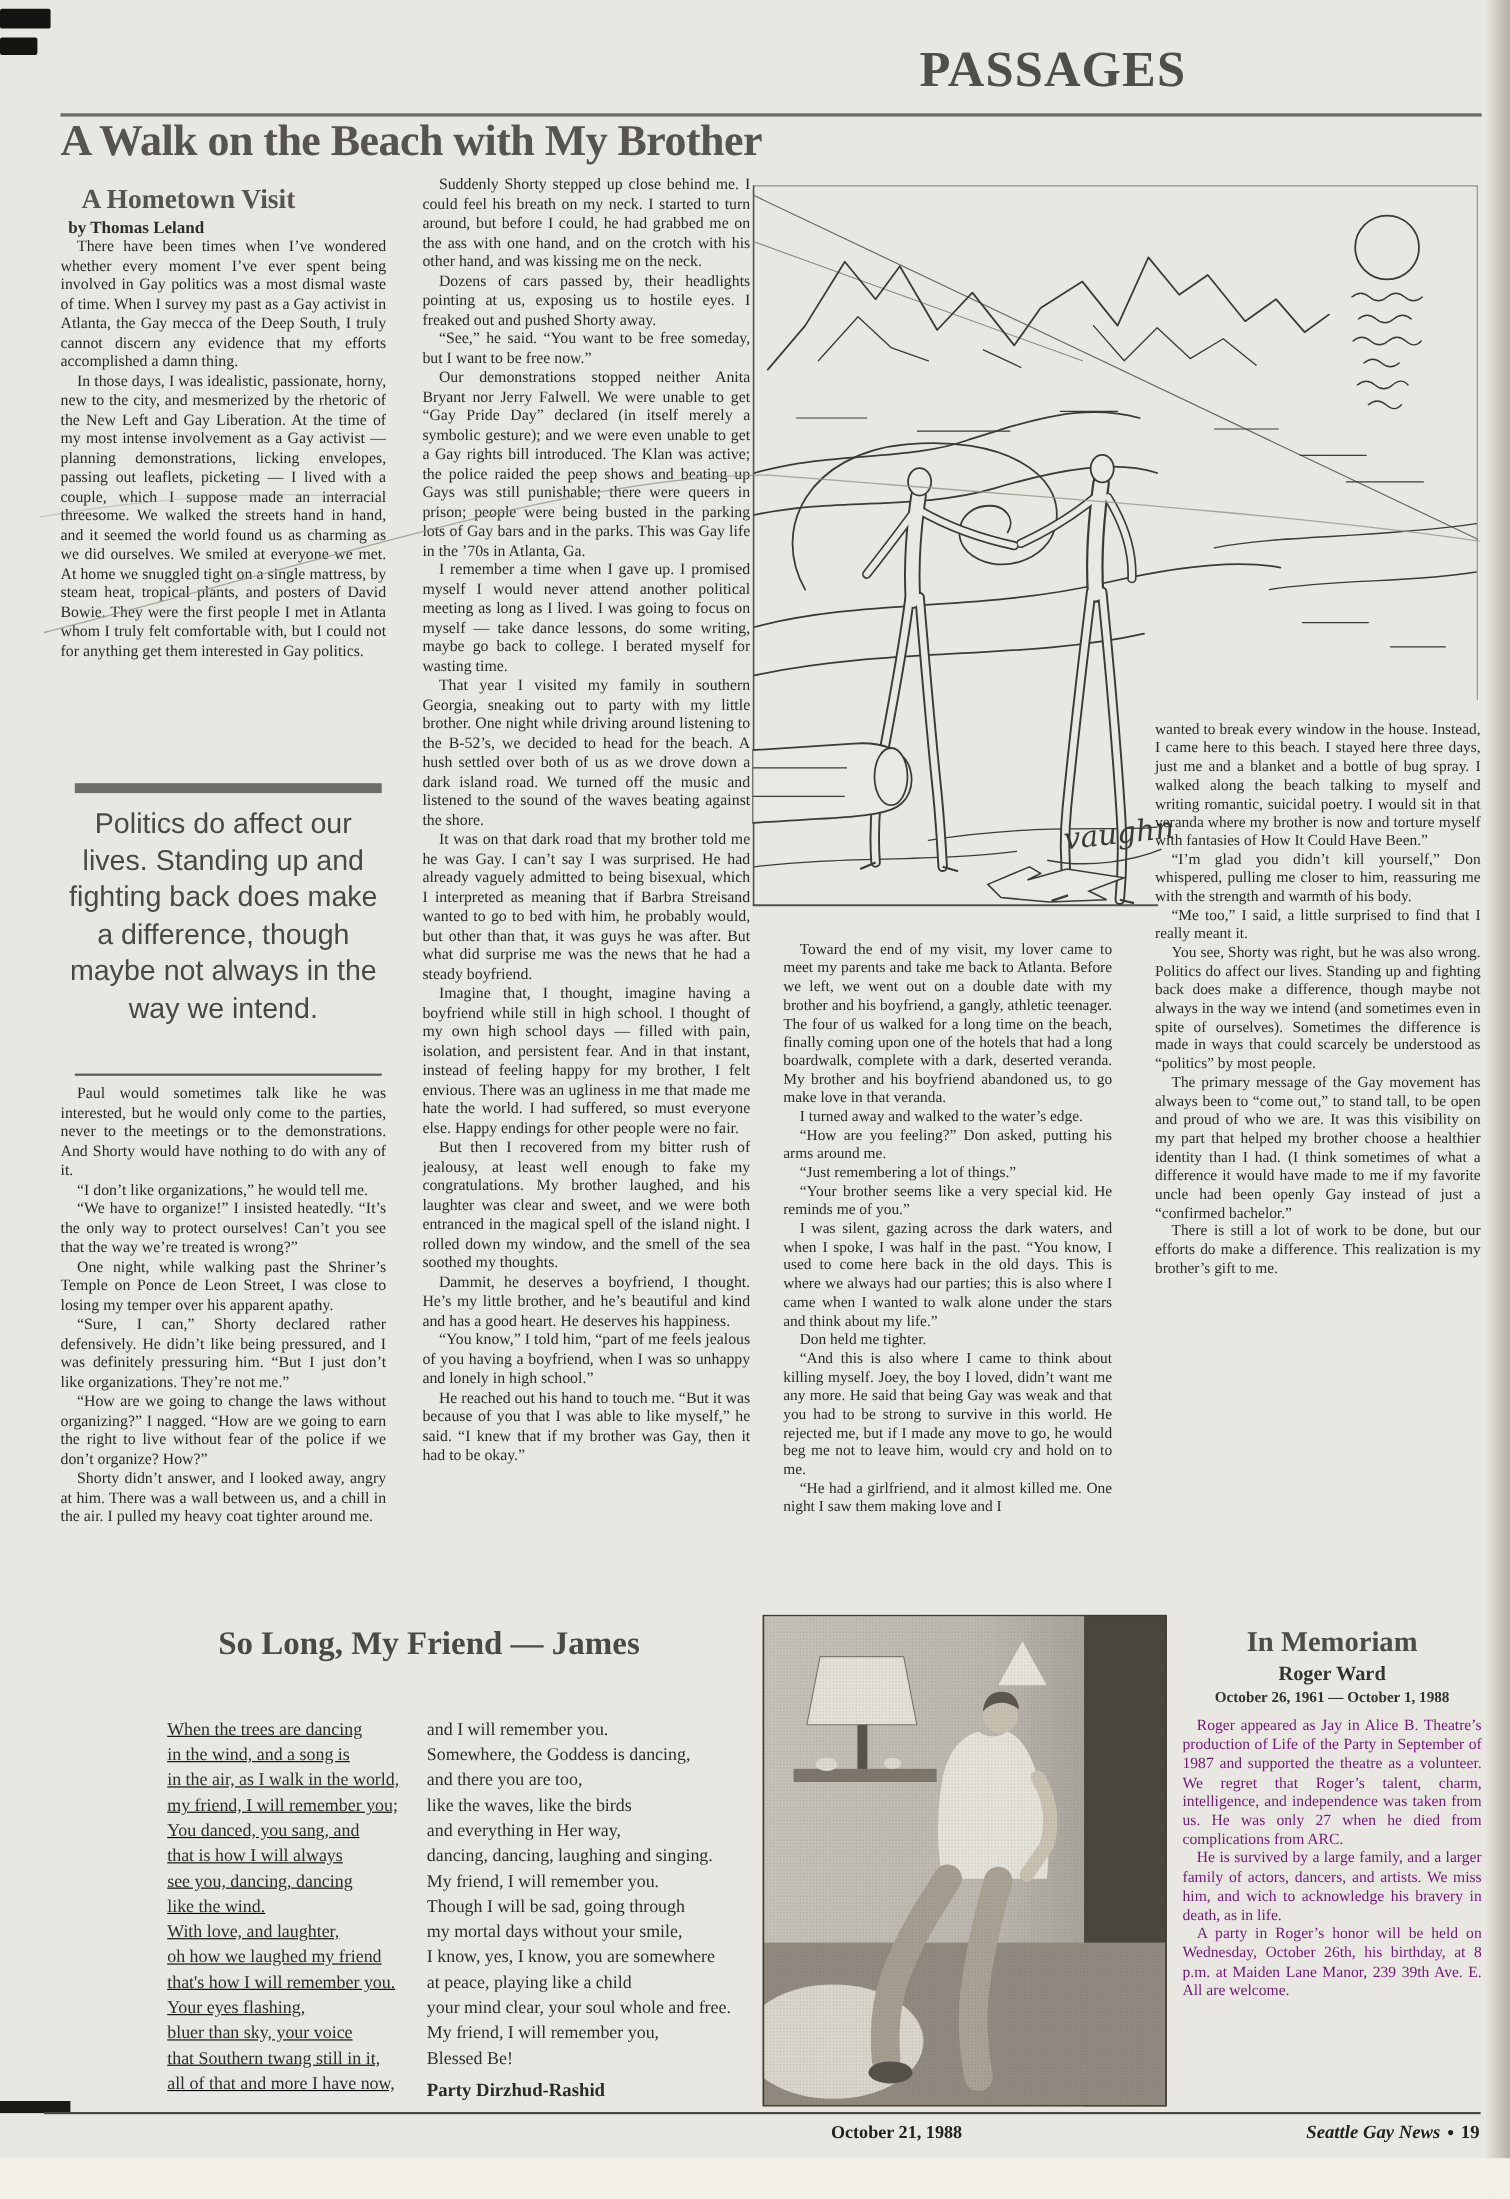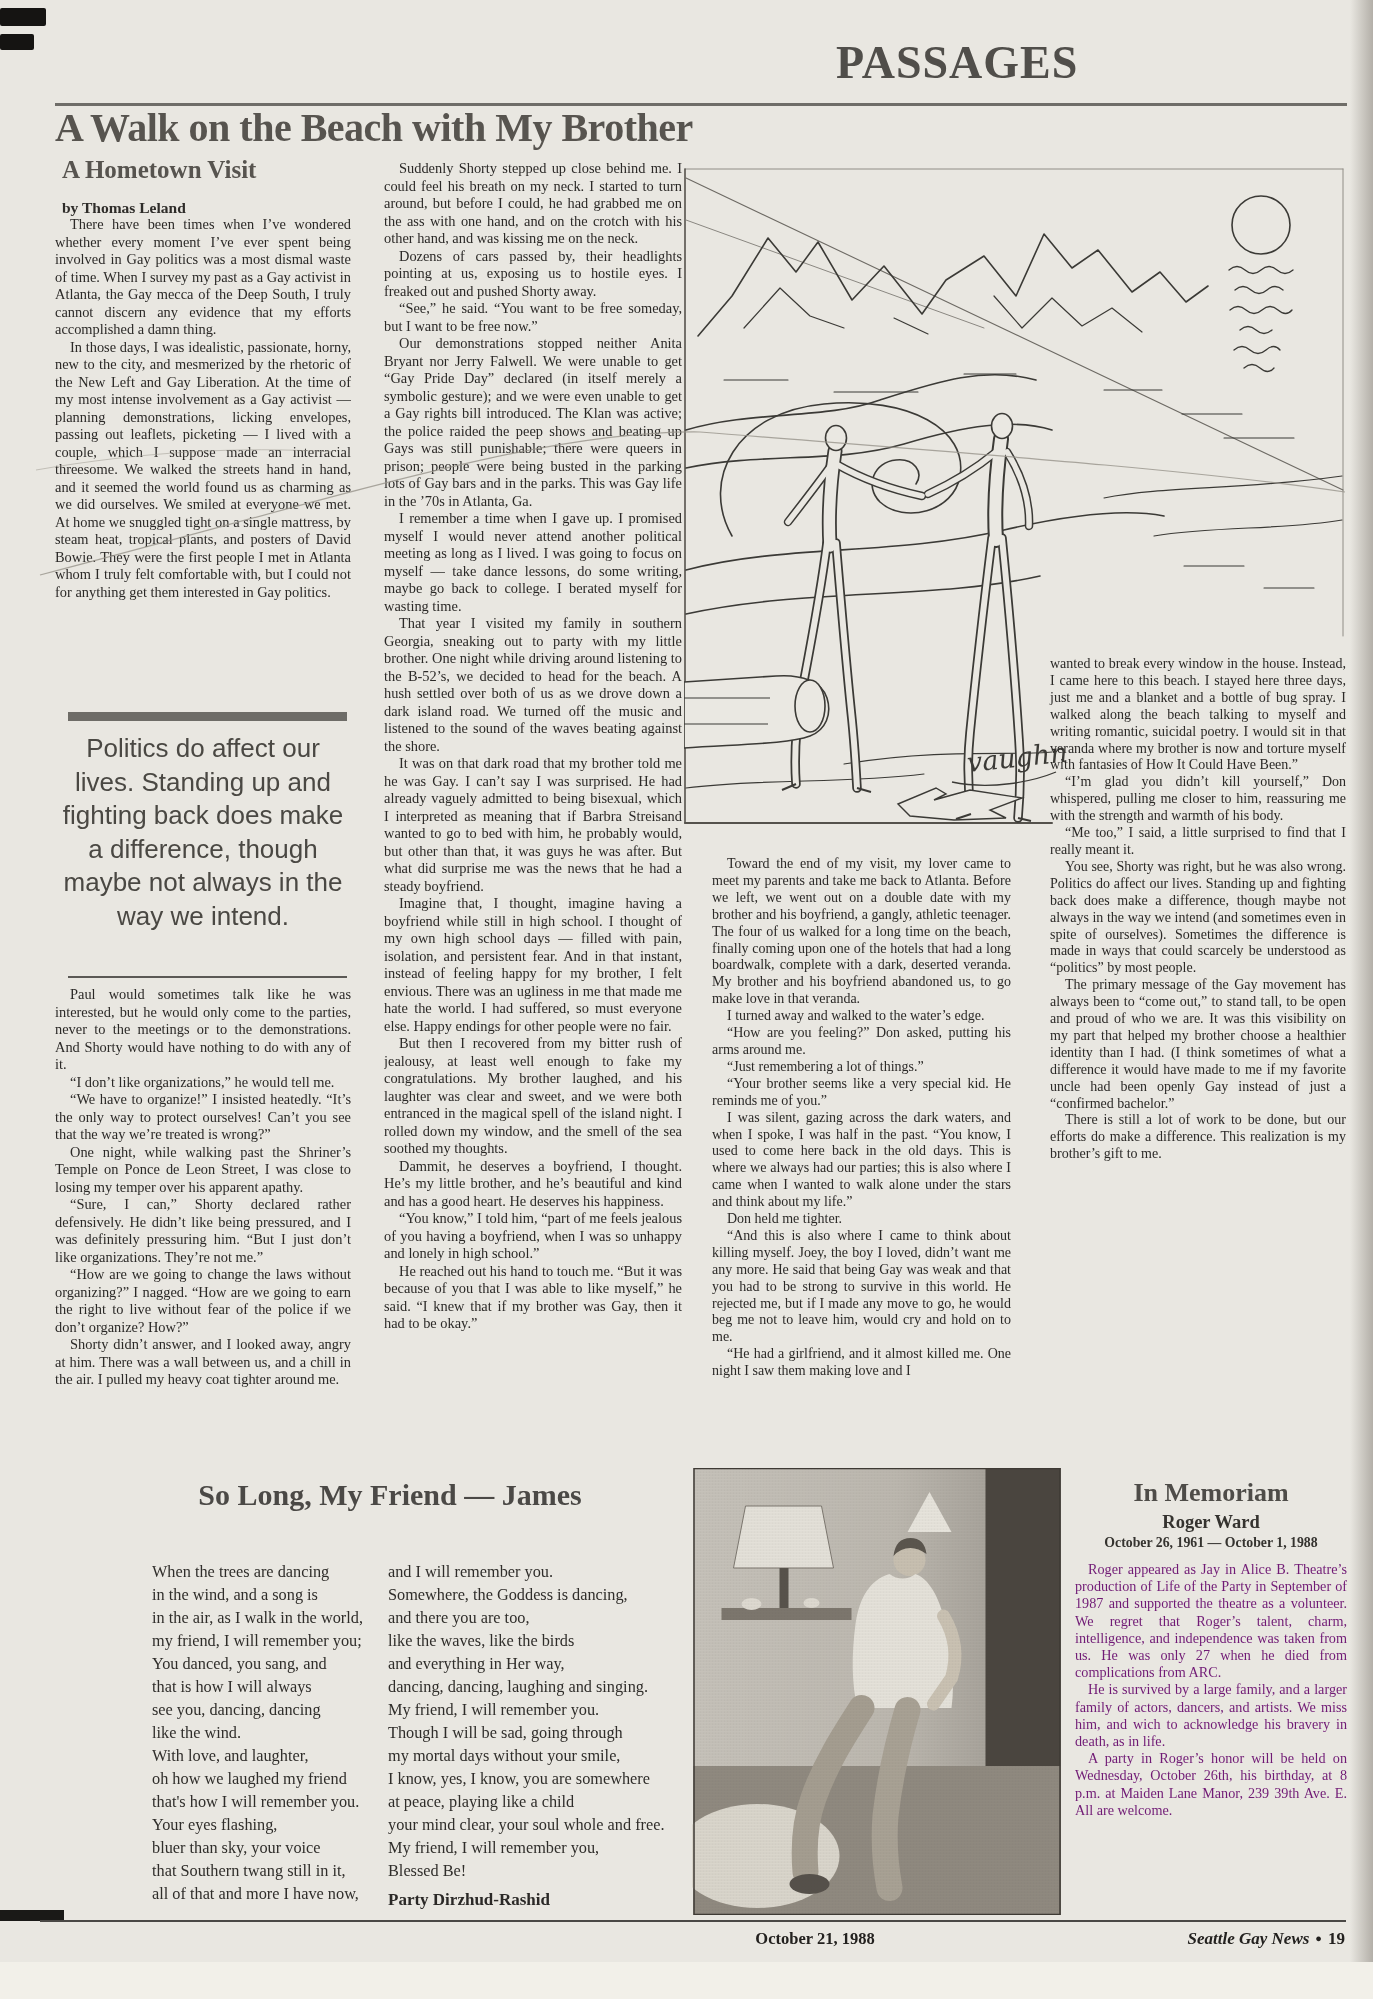--- a/index.html
+++ b/index.html
@@ -34,21 +34,21 @@
   
   #pq-bar{left:68px;top:712px;width:279px;height:9px;background:#6e6c67;}
   #pull-quote{left:57px;top:732px;width:292px;font-family:"Liberation Sans", sans-serif;font-size:26px;line-height:33.5px;color:#4a4843;text-align:center;}
   #pq-rule{left:68px;top:976px;width:279px;height:2px;background:#5b5955;}
   
   #art{left:684px;top:168px;width:661px;height:656px;}
   #photo{left:692px;top:1468px;width:370px;height:447px;}
   
   #poem-title{left:95px;top:1478px;width:590px;text-align:center;font-weight:bold;font-size:30px;color:#4b4946;}
   .poem-col div{font-size:16.3px;line-height:23px;color:#2f2d2a;}
-  #poem-col1{left:152px;top:1560px;width:250px;}
+  #poem-col1{left:152px;top:1560px;width:250px;text-decoration:underline;}
   #poem-col2{left:388px;top:1560px;width:300px;}
   #poem-author{left:388px;top:1890px;width:300px;font-weight:bold;font-size:17px;color:#2b2927;}
   
   #memoriam{left:1075px;top:1478px;width:272px;}
   #m-title{text-align:center;font-weight:bold;font-size:26px;color:#4e4c48;margin:0;}
   #m-name{text-align:center;font-weight:bold;font-size:18.5px;color:#35332f;margin-top:4px;}
   #m-dates{text-align:center;font-weight:bold;font-size:13.8px;color:#35332f;margin:2px 0 10px 0;}
   #m-paras p{margin:0;text-indent:13px;text-align:justify;font-size:14.2px;line-height:17.2px;color:#701a75;}
   
   #footer-rule{left:40px;top:1920px;width:1306px;height:2px;background:#4a4845;}
@@ -63,21 +63,21 @@
 
 <div class="abs" id="right-edge"></div>
 <div class="abs" id="bottom-edge"></div>
 <div class="abs" id="blob1"></div>
 <div class="abs" id="blob2"></div>
 <div class="abs" id="blob3"></div>
 
 <div class="abs" id="masthead">PASSAGES</div>
 <div class="abs" id="toprule"></div>
 <h1 class="abs" id="title" style="margin:0">A Walk on the Beach with My Brother</h1>
-<h2 class="abs" id="subtitle" style="margin:0">A Hometown Visit</h2>
+<h2 class="abs" id="subtitle" style="margin:12px">A Hometown Visit</h2>
 <div class="abs" id="byline">by Thomas Leland</div>
 
 <div class="abs body-text" id="col1a">
     <p>There have been times when I’ve wondered whether every moment I’ve ever spent being involved in Gay politics was a most dismal waste of time. When I survey my past as a Gay activist in Atlanta, the Gay mecca of the Deep South, I truly cannot discern any evidence that my efforts accomplished a damn thing.</p>
     <p>In those days, I was idealistic, passionate, horny, new to the city, and mesmerized by the rhetoric of the New Left and Gay Liberation. At the time of my most intense involvement as a Gay activist — planning demonstrations, licking envelopes, passing out leaflets, picketing — I lived with a couple, which I suppose made an interracial threesome. We walked the streets hand in hand, and it seemed the world found us as charming as we did ourselves. We smiled at everyone we met. At home we snuggled tight on a single mattress, by steam heat, tropical plants, and posters of David Bowie. They were the first people I met in Atlanta whom I truly felt comfortable with, but I could not for anything get them interested in Gay politics.</p>
   </div>
 <div class="abs" id="pq-bar"></div>
 <div class="abs" id="pull-quote">Politics do affect our lives. Standing up and fighting back does make a difference, though maybe not always in the way we intend.</div>
 <div class="abs" id="pq-rule"></div>
 <div class="abs body-text" id="col1b">

